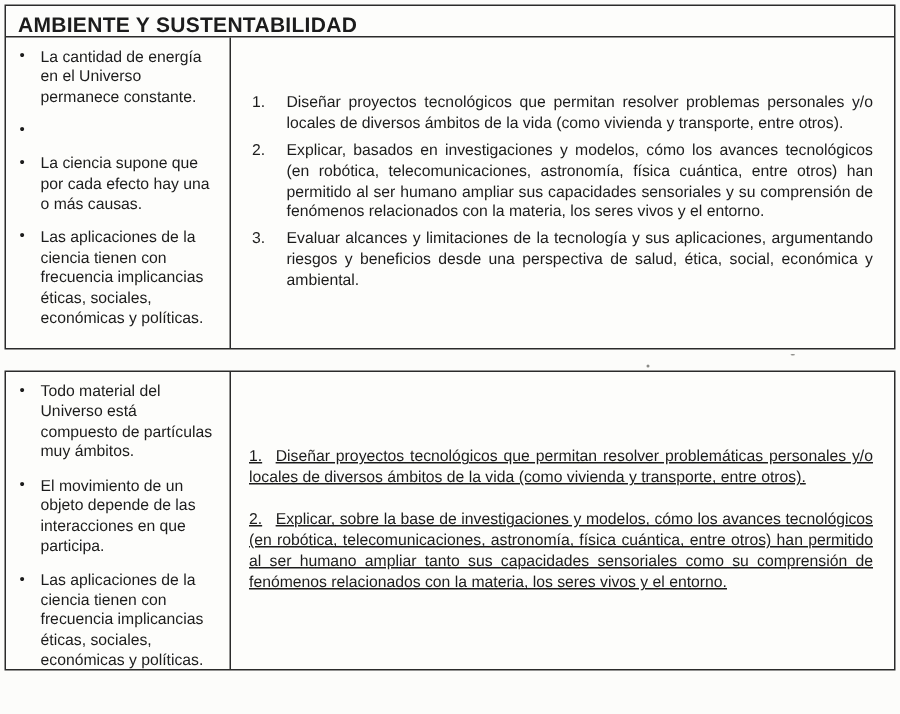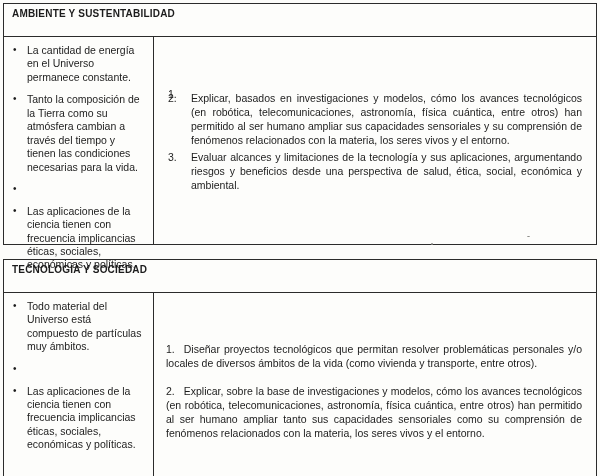--- a/index.html
+++ b/index.html
@@ -11,22 +11,22 @@
     padding: 3px 3px 0 3px;
     font-family: "Liberation Sans", sans-serif;
     color: #1c1c1c;
     position: relative;
     overflow: hidden;
   }
   .tbl { border: 1px solid #2b2b2b; background: #fdfdfb; }
   .tbl-header {
     border-bottom: 1px solid #2b2b2b;
     font-weight: bold;
-    font-size: 10px;
-    padding: 4px 8px 15px 8px;
+    font-size: 14px;
+    padding: 4px 8px 3px 8px;
     letter-spacing: 0.2px;
     height: 13px;
   }
   .tbl-body { display: flex; align-items: stretch; }
   .tbl1 .tbl-body { height: 207px; }
   .tbl2 .tbl-body { height: 198px; }
   .cell-left {
     flex: 0 0 150px;
     width: 150px;
     box-sizing: border-box;
@@ -53,20 +53,21 @@
     line-height: 1.33;
     margin: 2px 0;
   }
   .nitem .num { position: absolute; left: 2px; }
   
   .npara {
     text-align: justify;
     font-size: 10.5px;
     line-height: 1.33;
     margin: 7px 0;
+    text-decoration: underline;
   }
   .npara .num { padding-right: 9px; }
   .gap { height: 14px; }
   
   .speck { position: absolute; background: #8a8a86; border-radius: 50%; }
 </style>
 </head>
 <body>
 
 <div class="page">
@@ -75,60 +76,61 @@
     <div class="tbl-header">AMBIENTE Y SUSTENTABILIDAD</div>
     <div class="tbl-body">
       <div class="cell-left">
         <ul class="blist">
           <li>
             <span class="bullet">•</span>
             <span>La cantidad de energía en el Universo permanece constante.</span>
           </li>
           <li>
             <span class="bullet">•</span>
-            <span>Tanto la composición de la Tierra como su atmósfera cambian a través del tiempo y tienen las condiciones necesarias para la vida.</span>
           </li>
           <li>
             <span class="bullet">•</span>
+            <span>La ciencia supone que por cada efecto hay una o más causas.</span>
           </li>
           <li>
             <span class="bullet">•</span>
             <span>Las aplicaciones de la ciencia tienen con frecuencia implicancias éticas, sociales, económicas y políticas.</span>
           </li>
         </ul>
       </div>
       <div class="cell-right">
         <div class="nitem">
           <span class="num">1.</span>
+          <span>Diseñar proyectos tecnológicos que permitan resolver problemas personales y/o locales de diversos ámbitos de la vida (como vivienda y transporte, entre otros).</span>
         </div>
         <div class="nitem">
           <span class="num">2.</span>
           <span>Explicar, basados en investigaciones y modelos, cómo los avances tecnológicos (en robótica, telecomunicaciones, astronomía, física cuántica, entre otros) han permitido al ser humano ampliar sus capacidades sensoriales y su comprensión de fenómenos relacionados con la materia, los seres vivos y el entorno.</span>
         </div>
         <div class="nitem">
           <span class="num">3.</span>
           <span>Evaluar alcances y limitaciones de la tecnología y sus aplicaciones, argumentando riesgos y beneficios desde una perspectiva de salud, ética, social, económica y ambiental.</span>
         </div>
       </div>
     </div>
   </section>
 
   <div class="gap"></div>
 
   <section class="tbl tbl2">
-    <div class="tbl-header">TECNOLOGÍA Y SOCIEDAD</div>
     <div class="tbl-body">
       <div class="cell-left">
         <ul class="blist">
           <li>
             <span class="bullet">•</span>
             <span>Todo material del Universo está compuesto de partículas muy ámbitos.</span>
           </li>
           <li>
             <span class="bullet">•</span>
+            <span>El movimiento de un objeto depende de las interacciones en que participa.</span>
           </li>
           <li>
             <span class="bullet">•</span>
             <span>Las aplicaciones de la ciencia tienen con frecuencia implicancias éticas, sociales, económicas y políticas.</span>
           </li>
 
         </ul>
       </div>
       <div class="cell-right">
         <p class="npara">

